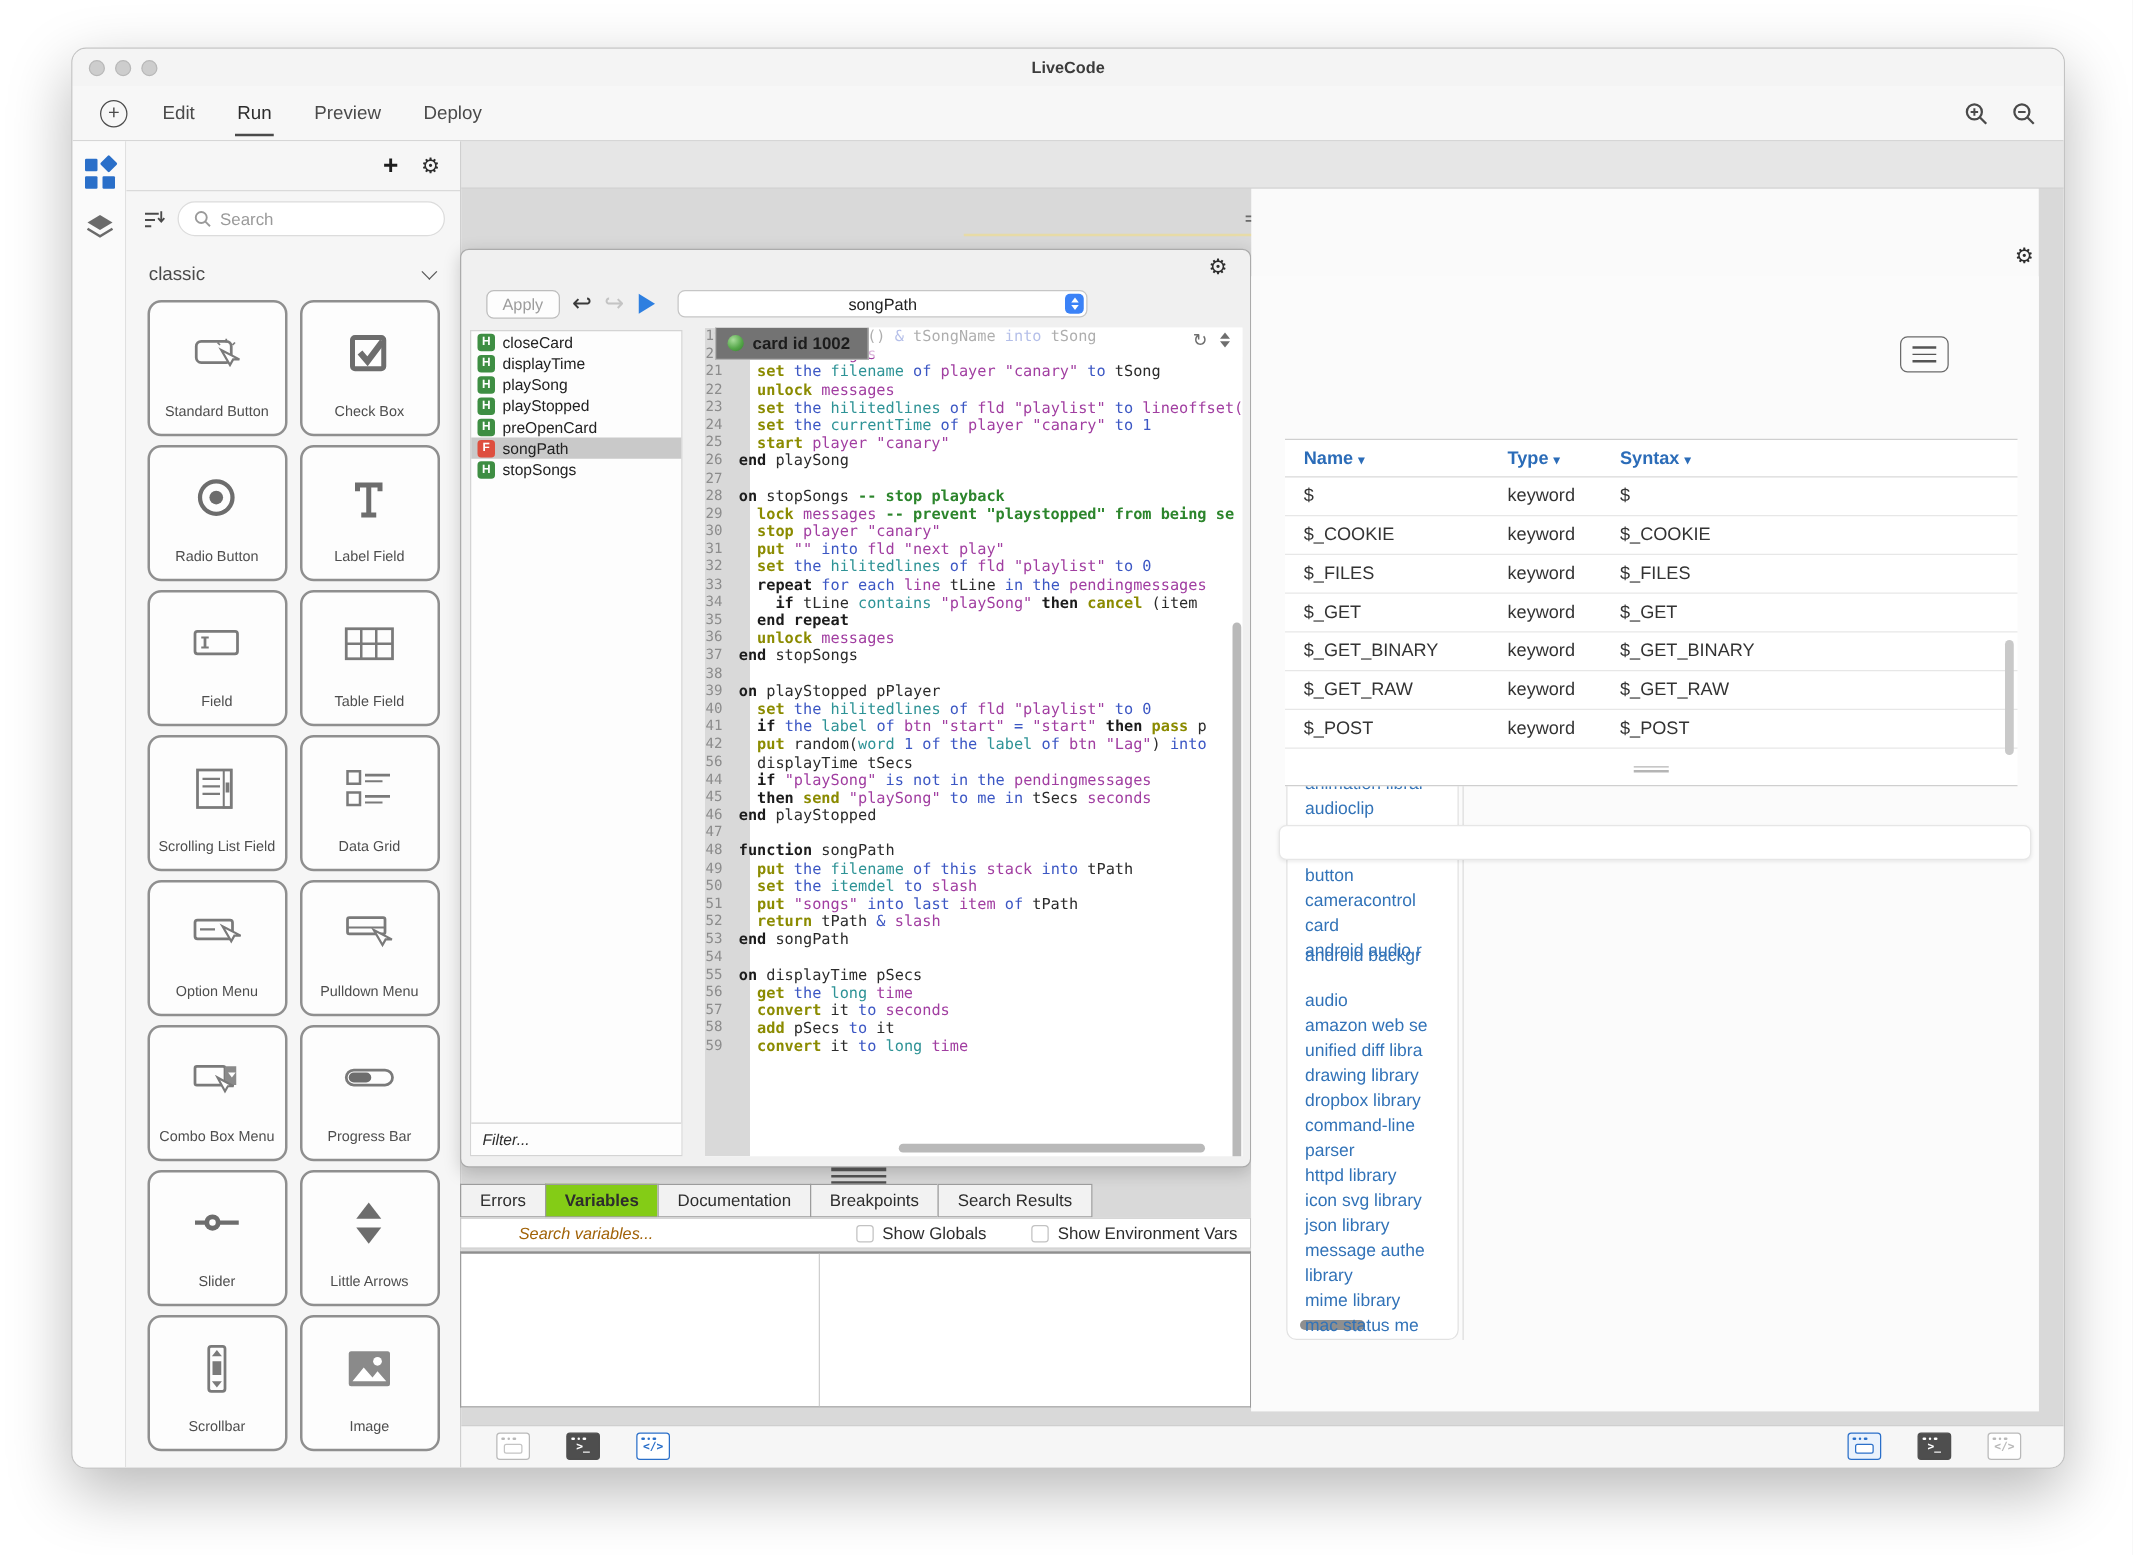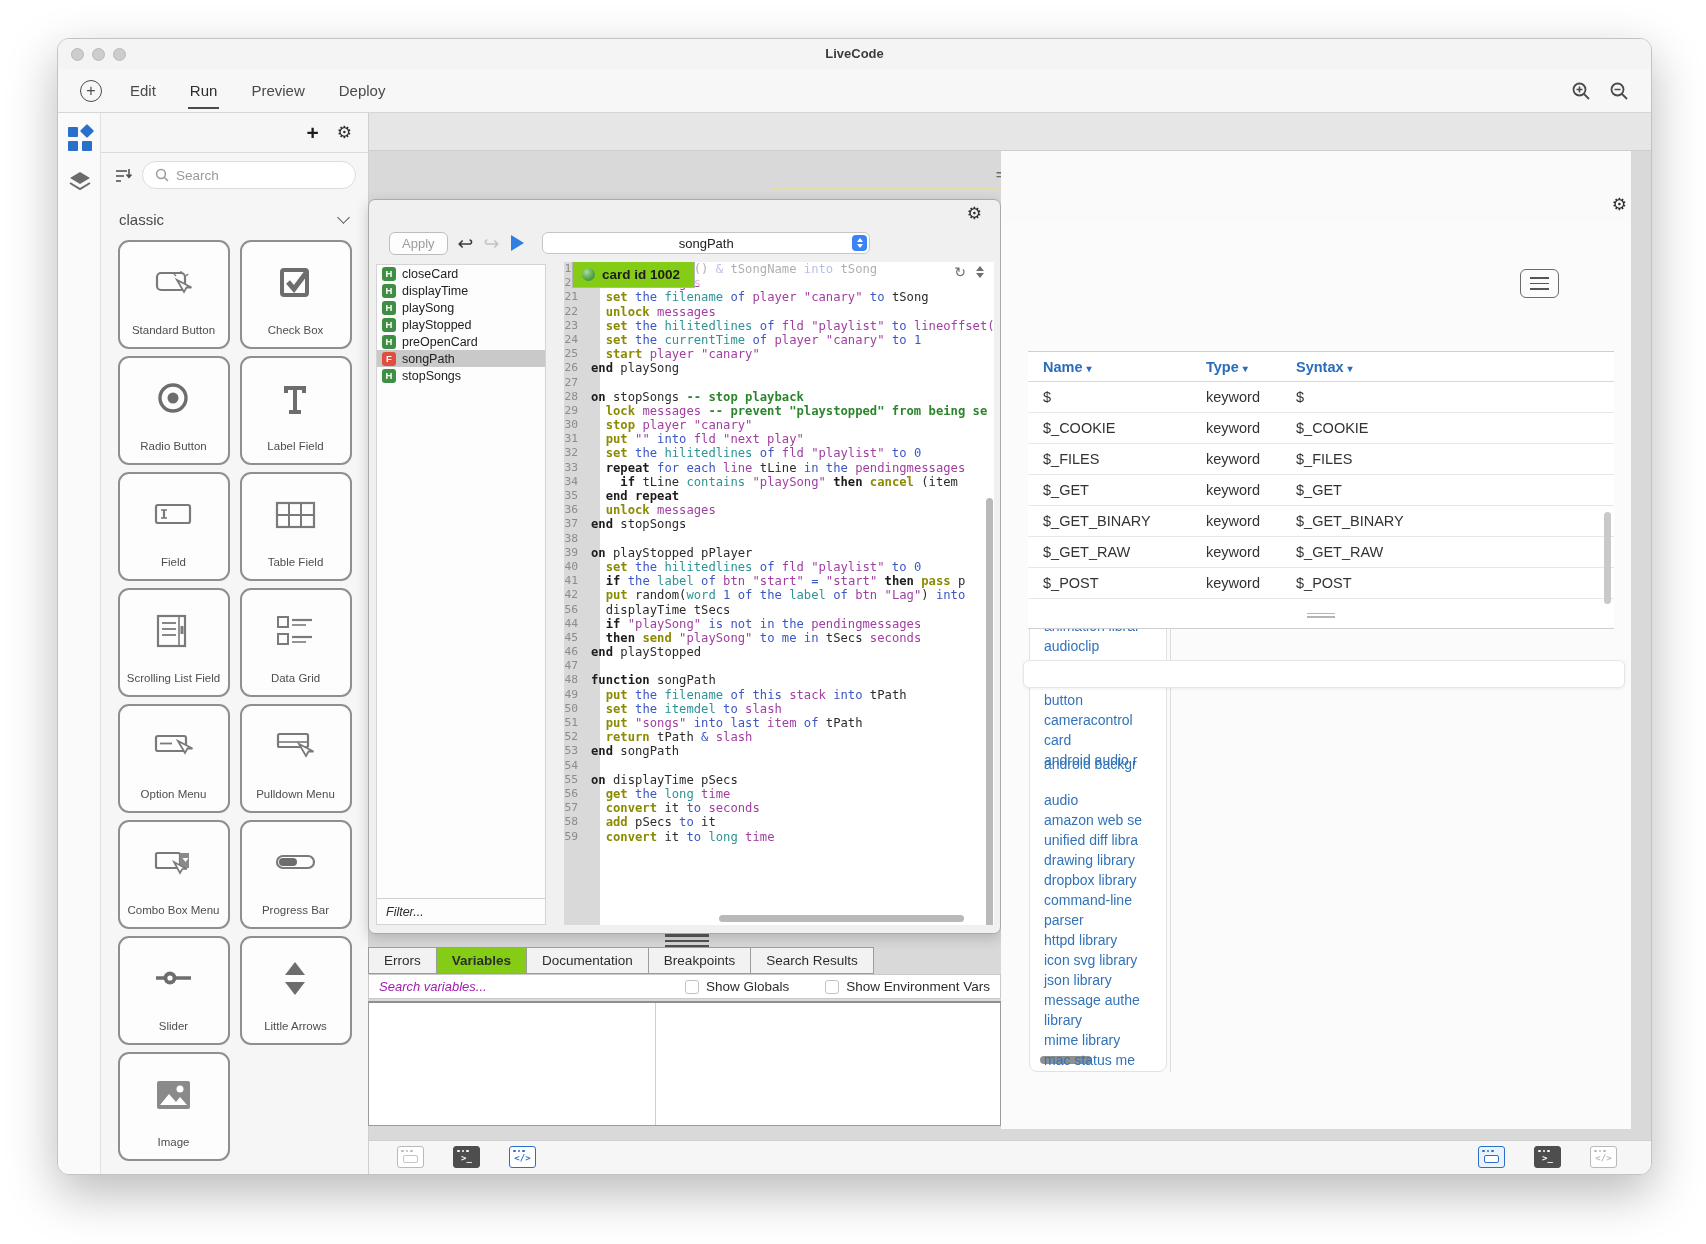--- a/index.html
+++ b/index.html
@@ -83,21 +83,21 @@
               display:flex;align-items:center;padding-left:9px;font-size:12.5px;font-style:italic;color:#2e2e2e;}
   
   .codepane{position:absolute;left:195px;top:62px;right:6px;bottom:8px;background:#fff;overflow:hidden;}
   .gutterbg{position:absolute;left:0;top:0;width:36px;bottom:0;background:#d9d9d9;}
   .crow{position:relative;display:flex;height:14.2px;font-family:"DejaVu Sans Mono",monospace;font-size:12.2px;line-height:14.2px;white-space:pre;}
   .ln{width:20px;flex:none;text-align:right;padding-right:6px;color:#8c8c8c;font-size:11.3px;}
   .ct{padding-left:7px;}
   .tk-o{color:#8b8b00;font-weight:bold;} .tk-k{color:#1c1c1c;font-weight:bold;} .tk-b{color:#3c57c4;}
   .tk-t{color:#2e9396;} .tk-p{color:#a13ea1;} .tk-c{color:#2c852c;font-weight:bold;} .tk-v{color:#2b2b2b;}
   .tabveil{position:absolute;left:36px;top:0;right:0;height:24px;background:rgba(255,255,255,.62);}
-  .cardtab{position:absolute;left:8px;top:0;height:26px;background:#84cc16;border:1px solid #b3b3b3;border-top:none;
+  .cardtab{position:absolute;left:8px;top:0;height:26px;background:#737373;border:1px solid #b3b3b3;border-top:none;
            display:flex;align-items:center;gap:7px;padding:0 14px 0 9px;font-size:13.5px;font-weight:bold;color:#1c1c1c;}
   .sphere{width:13px;height:13px;border-radius:50%;background:radial-gradient(circle at 35% 30%,#a8dd9a,#57a84b 55%,#2f7d2a);}
   .tab-icons{position:absolute;right:10px;top:2px;display:flex;gap:10px;align-items:center;color:#6e6e6e;font-size:14px;}
   .mini-stepper{display:flex;flex-direction:column;gap:2px;}
   .mini-stepper i{width:0;height:0;border-left:4px solid transparent;border-right:4px solid transparent;}
   .mini-stepper .up{border-bottom:5px solid #6e6e6e;}
   .mini-stepper .dn{border-top:5px solid #6e6e6e;}
   .vscroll{position:absolute;right:0px;top:26px;width:9px;bottom:0;}
   .vscroll .thumb{position:absolute;left:1px;width:7px;border-radius:4px;background:#b9b9b9;}
   .hscroll{position:absolute;left:60px;right:20px;bottom:2px;height:9px;}
@@ -106,21 +106,21 @@
   .splitter{position:absolute;left:296px;top:821px;width:44px;display:flex;flex-direction:column;gap:3px;}
   .splitter i{height:2.5px;background:#4e4e4e;}
   
   .btabs{position:absolute;left:-1px;top:834px;display:flex;}
   .btab{height:27px;padding:0 15px;display:flex;align-items:center;font-size:13.5px;color:#2d2d2d;background:#f2f2f2;
         border:1px solid #9c9c9c;border-right:none;}
   .btab:last-child{border-right:1px solid #9c9c9c;}
   .btab.active{background:#84cc16;font-weight:bold;}
   .varsearchrow{position:absolute;left:-1px;top:861px;width:633px;height:25px;background:#fff;border:1px solid #c9c9c9;
                 display:flex;align-items:center;padding:0 10px;}
-  .varsearch-ph{font-size:13px;font-style:italic;color:#a21caf;}
+  .varsearch-ph{font-size:13px;font-style:italic;color:#a16207;margin-left:36px;}
   .cbgroup{margin-left:auto;display:flex;gap:36px;align-items:center;}
   .cbitem{display:flex;align-items:center;gap:7px;font-size:13.5px;color:#2d2d2d;}
   .cb{width:14px;height:14px;background:#fff;border:1px solid #c2c2c2;border-radius:3px;}
   .varsbox{position:absolute;left:-1px;top:888px;width:633px;height:125px;background:#fff;border:1px solid #9c9c9c;border-top:2px solid #8f8f8f;}
   .varsdiv{position:absolute;left:286px;top:0;bottom:0;width:1px;background:#cfcfcf;}
   
   .statusbar{position:absolute;left:0;right:0;bottom:0;height:34px;background:#f6f6f6;border-top:1px solid #cfcfcf;}
   .st-left{position:absolute;left:28px;top:5px;display:flex;gap:29px;}
   .st-right{position:absolute;right:34px;top:5px;display:flex;gap:29px;}
   .winicon{width:27px;height:22px;border-radius:3px;position:relative;font-family:"DejaVu Sans Mono",monospace;}
@@ -353,20 +353,29 @@
               <circle cx="20" cy="22" r="2.6" fill="#fff"></circle>
             </svg>
             <div class="tile-label">Slider</div>
           </div>
           <div class="tile">
             <svg width="48" height="46" viewBox="0 0 48 46">
               <path d="M23 6 L13 19 h20 z" fill="#6d6d6d"></path>
               <path d="M13 26 h20 L23 39 z" fill="#6d6d6d"></path>
             </svg>
             <div class="tile-label">Little Arrows</div>
+          </div>
+          <div class="tile">
+            <svg width="48" height="46" viewBox="0 0 48 46">
+              <rect x="17" y="5" width="13" height="36" rx="2" fill="none" stroke="#7a7a7a" stroke-width="2.2"></rect>
+              <path d="M23.5 8 l4 5 h-8 z" fill="#7a7a7a"></path>
+              <path d="M19.5 33 h8 l-4 5 z" fill="#7a7a7a"></path>
+              <rect x="20" y="17" width="7" height="11" fill="#7a7a7a"></rect>
+            </svg>
+            <div class="tile-label">Scrollbar</div>
           </div>
           <div class="tile">
             <svg width="48" height="46" viewBox="0 0 48 46">
               <rect x="7" y="9" width="33" height="28" rx="2" fill="#8a8a8a"></rect>
               <circle cx="30" cy="17" r="3.5" fill="#fff"></circle>
               <path d="M10 33 l9-11 7 8 4-5 7 8 z" fill="#fff"></path>
             </svg>
             <div class="tile-label">Image</div>
           </div>
         </div>

